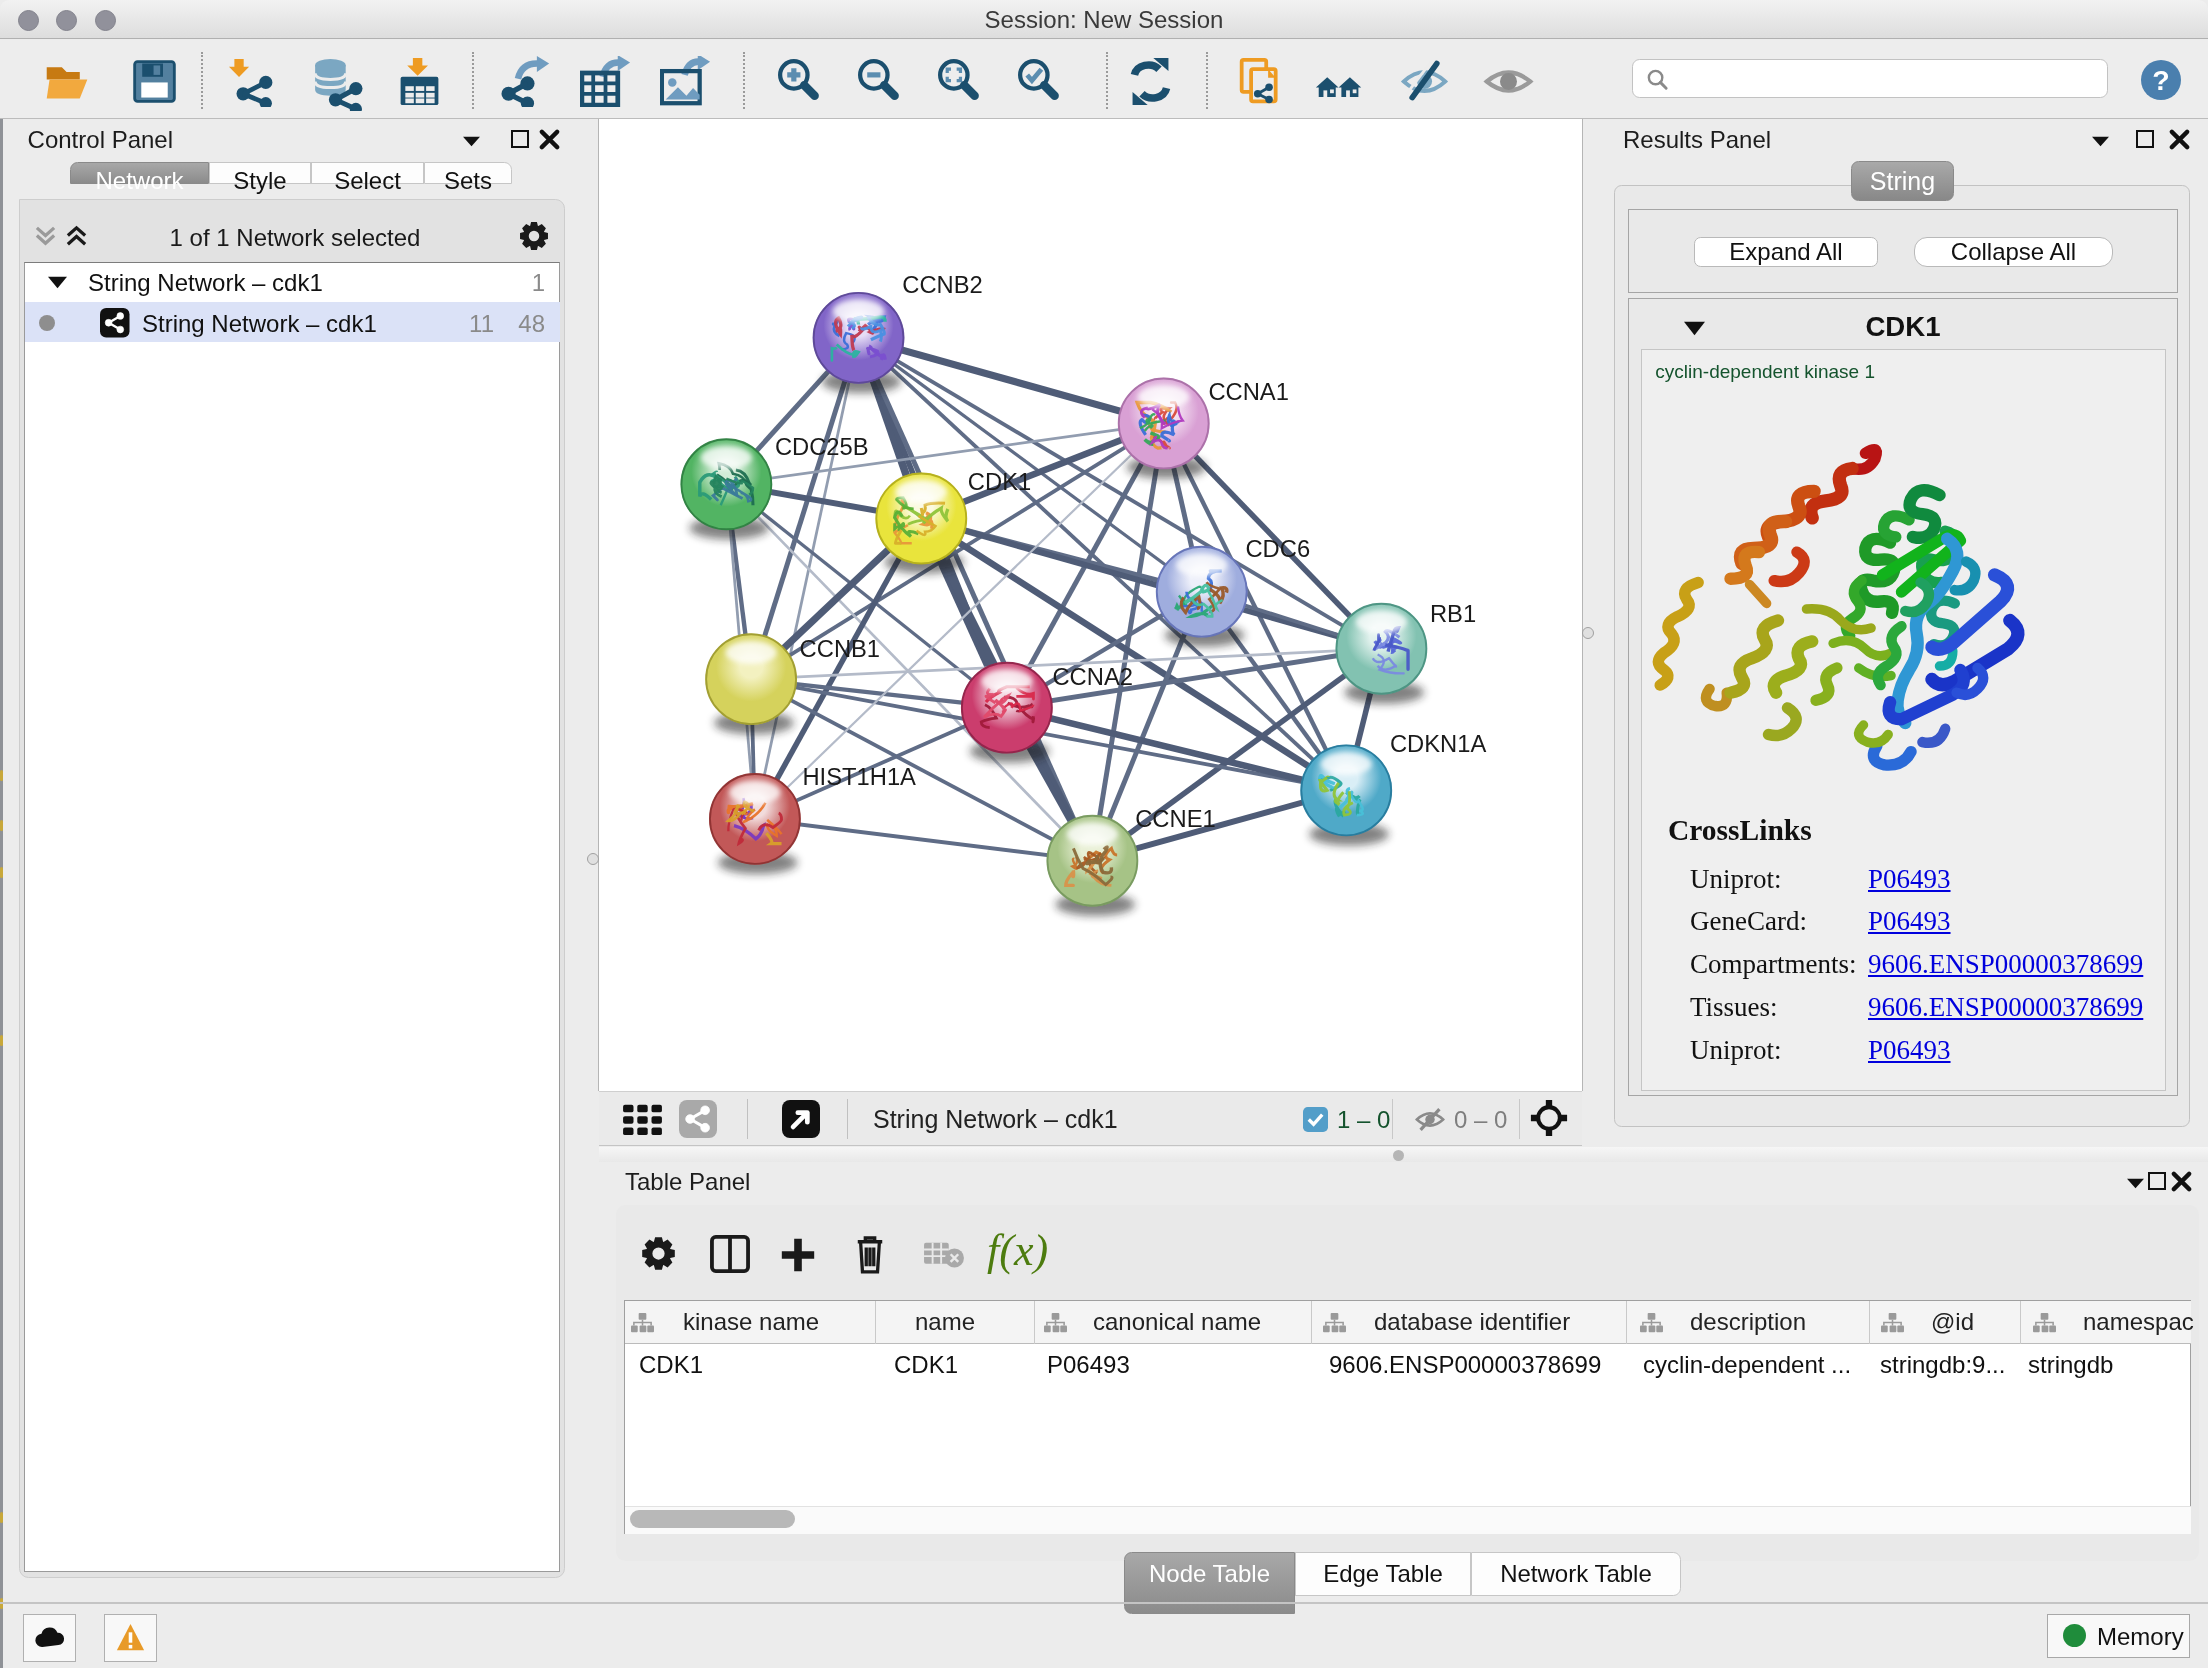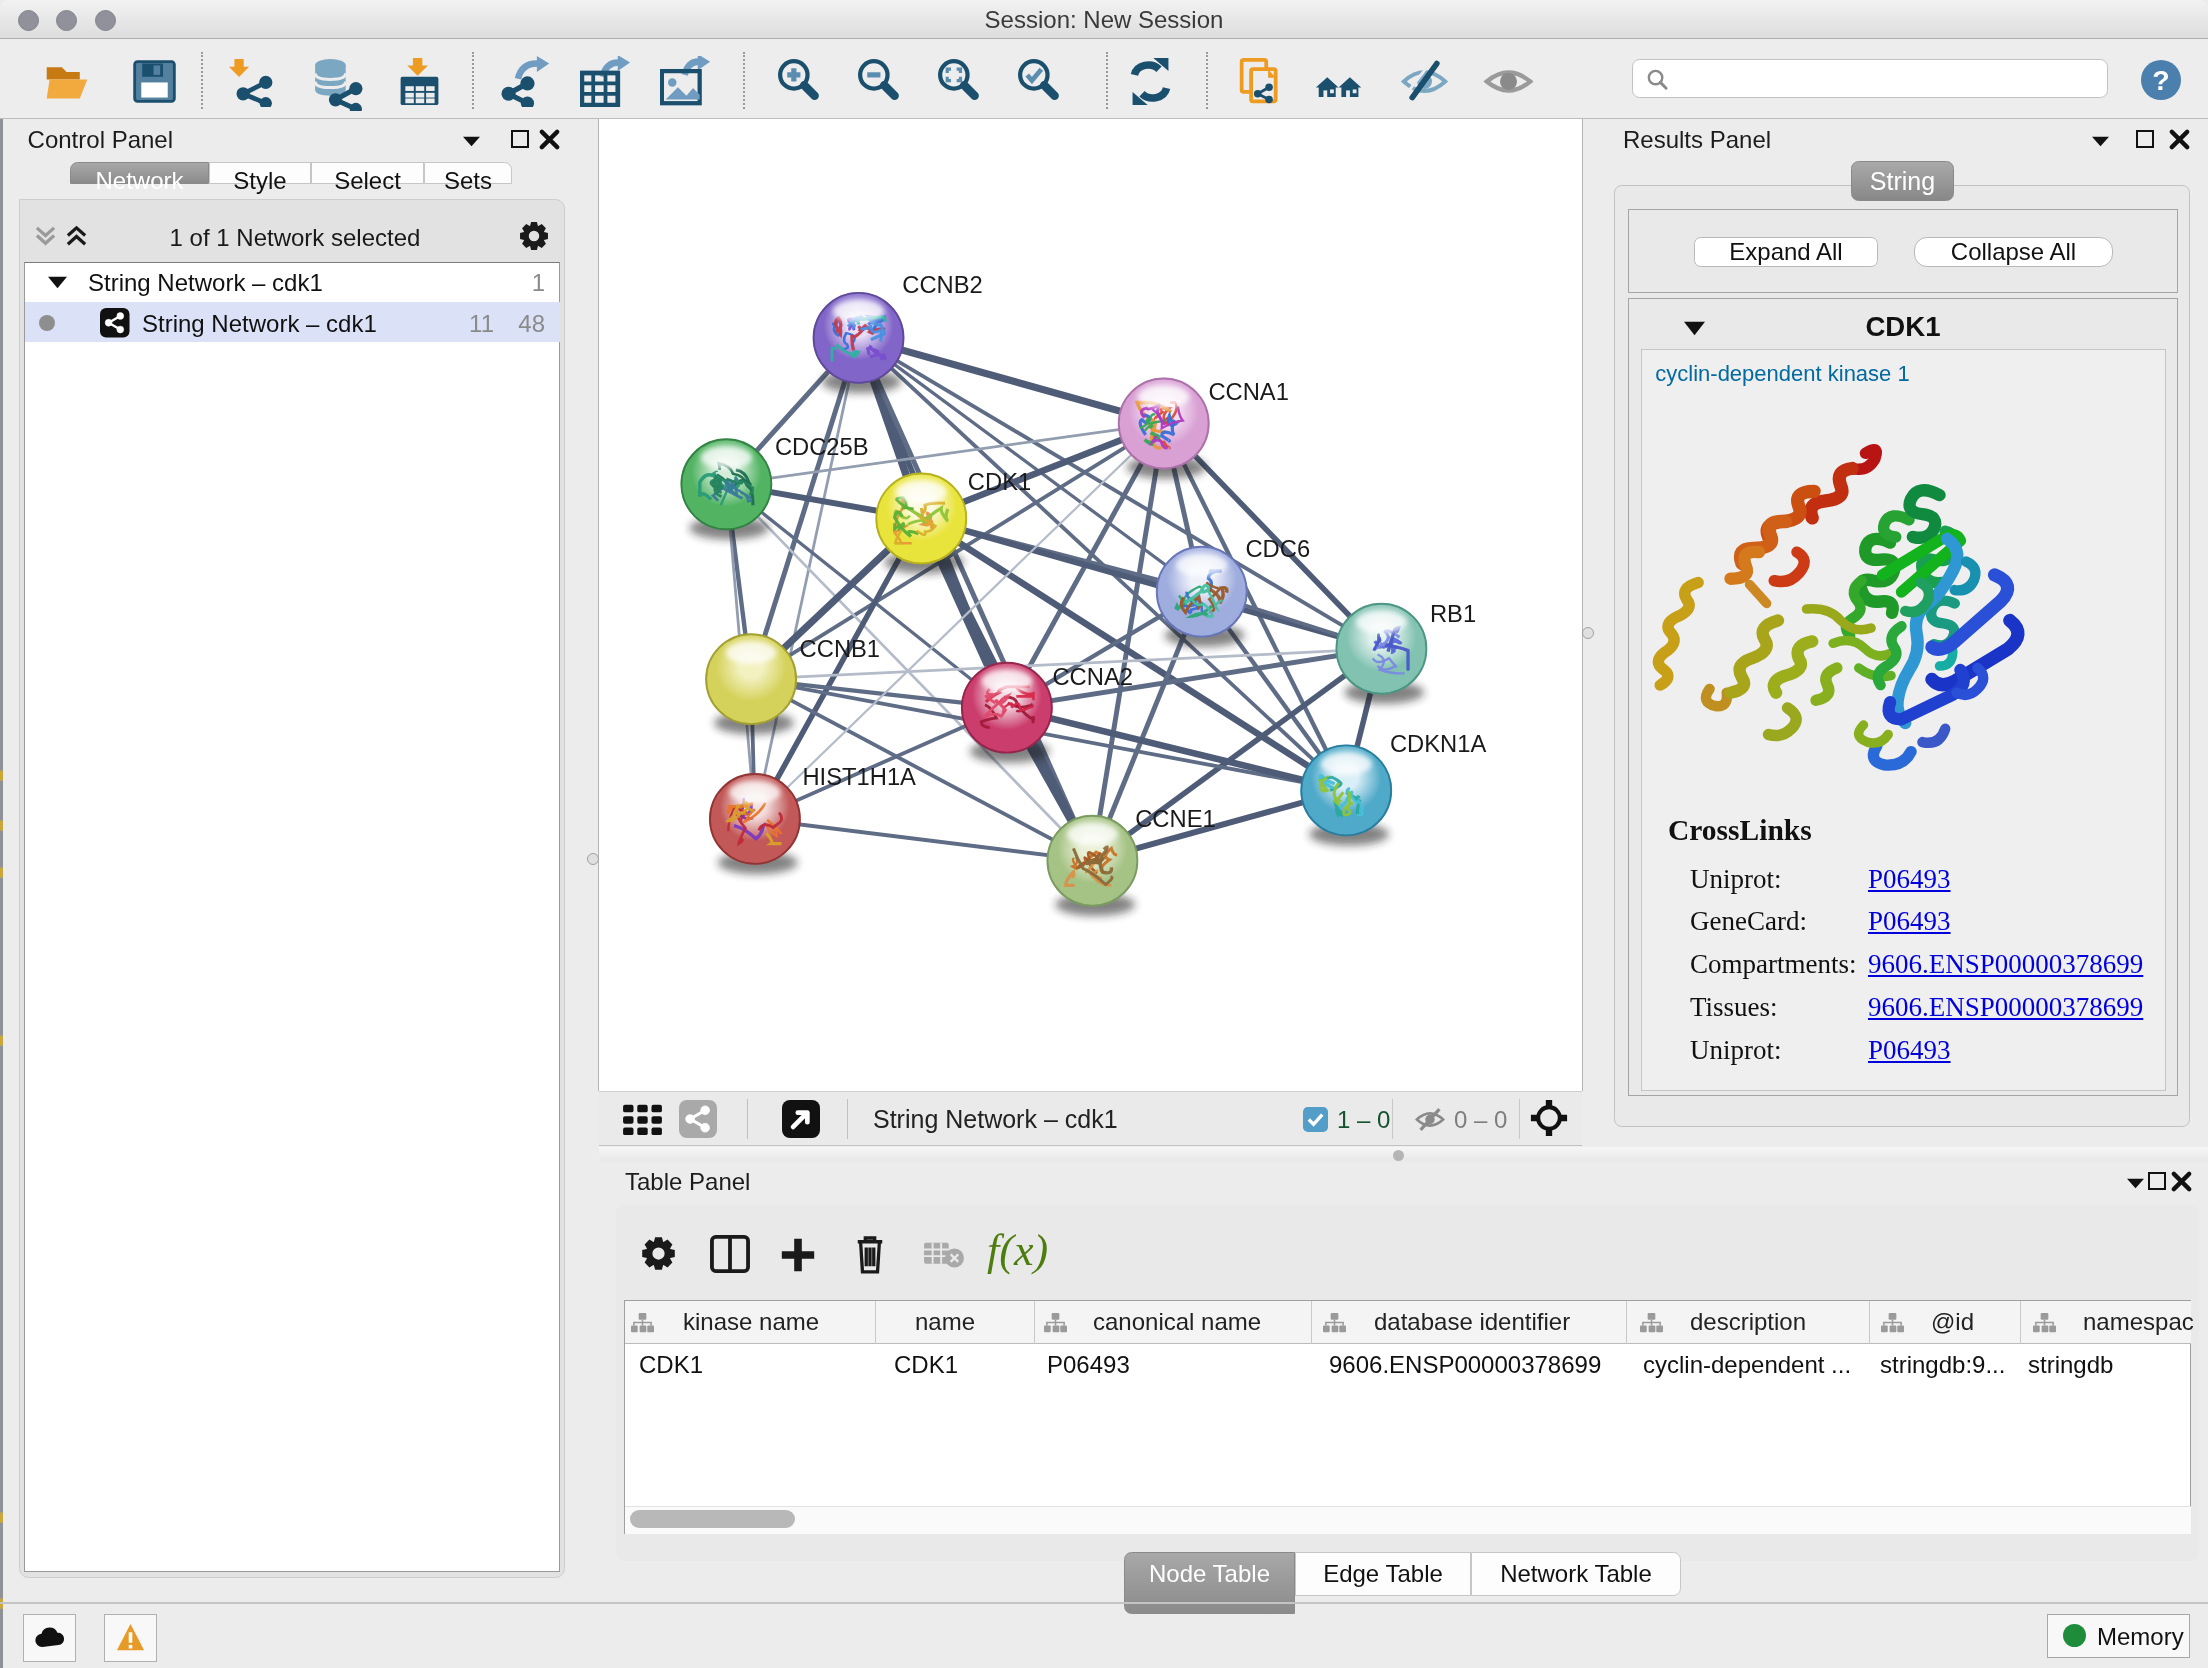--- a/index.html
+++ b/index.html
@@ -611,21 +611,21 @@
 <div class="abs" style="left:1851px;top:161px;width:103px;height:40px;background:linear-gradient(#a9a9a9,#888888);border:1px solid #8a8a8a;border-radius:7.6px;color:#fff;font-size:25px;text-align:center;line-height:38px">String</div>
 <div class="abs" style="left:1628px;top:209px;width:550px;height:84px;border:1px solid #a5a5a5"></div>
 <div class="abs" style="left:1694px;top:237px;width:184px;height:29.5px;background:#fff;border:1.9px solid #b9b9b9;border-radius:6.7px;font-size:24px;text-align:center;line-height:27px;color:#111">Expand All</div>
 <div class="abs" style="left:1914px;top:237px;width:199px;height:29.5px;background:#fff;border:1.9px solid #b9b9b9;border-radius:13px;font-size:24px;text-align:center;line-height:27px;color:#111">Collapse All</div>
 <div class="abs" style="left:1628px;top:298px;width:550px;height:798px;border:1px solid #a5a5a5;background:#e9e9e9"></div>
 <svg class="abs" style="left:1682px;top:318px" width="25" height="21" viewBox="0 0 26 22">
     <path d="M2 4 h22 l-11 14 z" fill="#111"></path>
   </svg>
 <div class="abs" style="left:1628px;top:311px;width:550px;text-align:center;font-size:27.6px;font-weight:bold;color:#111">CDK1</div>
 <div class="abs" style="left:1641px;top:349px;width:525px;height:742px;background:#efefef;border:1px solid #c5c5c5;position:absolute">
-    <div style="position:absolute;left:13.3px;top:11.4px;font-size:22px;color:#0369a1">cyclin-dependent kinase 1</div>
+    <div style="position:absolute;left:13.3px;top:11.4px;font-size:19px;color:#14532d">cyclin-dependent kinase 1</div>
     <svg width="361" height="342" viewBox="0 0 380 360" xmlns="http://www.w3.org/2000/svg" style="position:absolute;left:22px;top:90px;overflow:visible">
       <path d="M212 14 q16 -10 10 6 q-8 14 -24 10" fill="none" stroke="#b81414" stroke-width="12" stroke-linecap="round" stroke-linejoin="round" opacity="1.0"></path>
       <path d="M198 30 q-18 2 -12 18 q6 14 -16 16 q-20 2 -14 18" fill="none" stroke="#c22f10" stroke-width="14" stroke-linecap="round" stroke-linejoin="round" opacity="1.0"></path>
       <path d="M158 54 q-22 0 -16 16 q6 14 -18 16 q-20 2 -14 16" fill="none" stroke="#cc4f12" stroke-width="14" stroke-linecap="round" stroke-linejoin="round" opacity="1.0"></path>
       <path d="M128 86 q-22 -2 -16 14 q6 14 -18 14 q-18 0 -12 16" fill="none" stroke="#d06018" stroke-width="14" stroke-linecap="round" stroke-linejoin="round" opacity="1.0"></path>
       <path d="M100 118 q-20 -2 -14 14 q6 14 -16 14" fill="none" stroke="#d4791c" stroke-width="13" stroke-linecap="round" stroke-linejoin="round" opacity="1.0"></path>
       <path d="M140 118 q14 8 2 22 q-10 12 -26 8" fill="none" stroke="#cc3a16" stroke-width="12" stroke-linecap="round" stroke-linejoin="round" opacity="1.0"></path>
       <path d="M90 152 l18 20" fill="none" stroke="#cc8822" stroke-width="10" stroke-linecap="round" stroke-linejoin="round" opacity="1.0"></path>
       <path d="M36 150 q-20 6 -12 18 q8 10 -10 18 q-16 8 -6 18 q8 10 -8 20 q-12 10 0 18 q10 8 -4 16" fill="none" stroke="#c8a017" stroke-width="12" stroke-linecap="round" stroke-linejoin="round" opacity="1.0"></path>
       <path d="M48 262 q-10 14 6 18 q14 2 12 -14" fill="none" stroke="#bf8f20" stroke-width="11" stroke-linecap="round" stroke-linejoin="round" opacity="1.0"></path>

